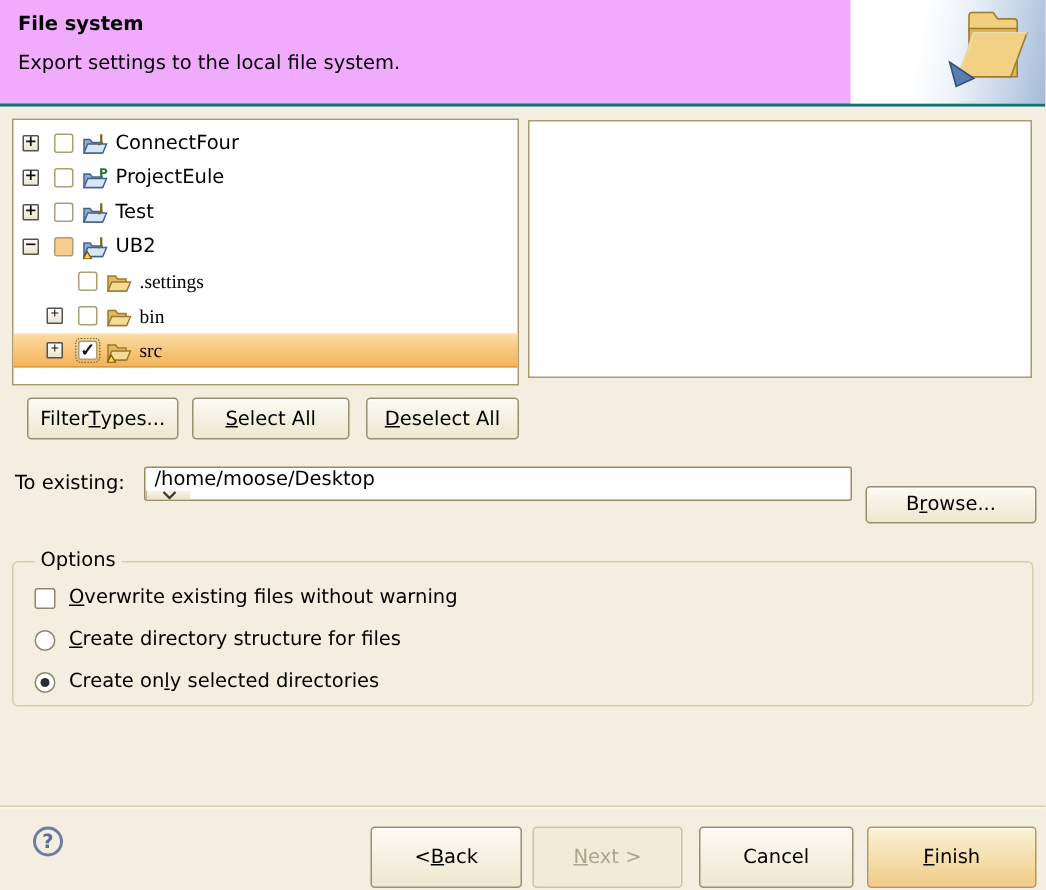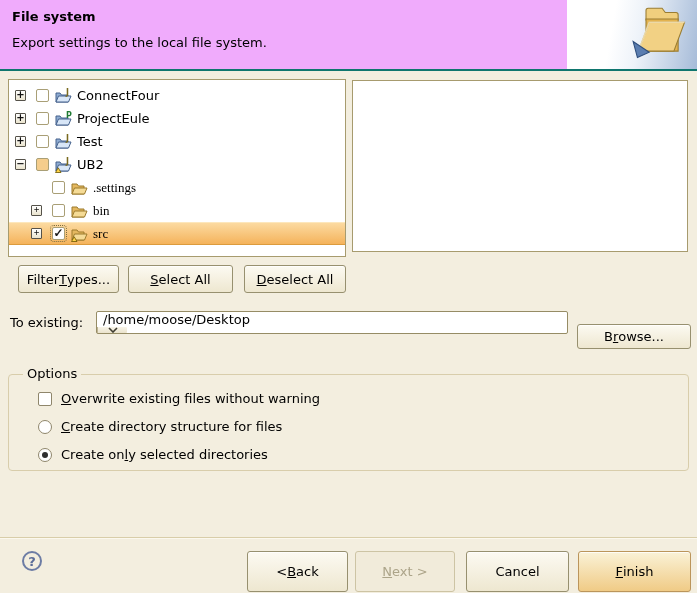--- a/index.html
+++ b/index.html
@@ -52,21 +52,21 @@
   .combo{position:absolute;left:96px;top:311px;width:472px;height:23px;
     border:1px solid #968C65;border-radius:2px;background:#fff;display:flex;box-sizing:border-box;flex-direction:column;}
   .combo input{flex:1;border:none;outline:none;background:transparent;
     font-family:inherit;font-size:13px;padding:0 6px;color:#000;}
   .combo .drop{width:29px;border-left:1px solid #BDB392;
     background:linear-gradient(#F8F4E8,#EAE3CC);display:flex;align-items:center;justify-content:center;border-radius:0 1px 1px 0;}
   
   .options{position:absolute;left:8px;top:374px;width:681px;height:97px;
     border:1px solid #D8CDAB;border-radius:4px;box-sizing:border-box;text-decoration:underline;}
   .options-title{position:absolute;left:14px;top:-9px;background:#F3EEDF;padding:0 4px;}
-  .opt-row{position:absolute;left:14px;display:flex;align-items:center;gap:9px;height:15px;margin-left:15px;}
+  .opt-row{position:absolute;left:14px;display:flex;align-items:center;gap:9px;height:15px;}
   .ocb{width:14px;height:14px;background:#fff;border:1px solid #8F866B;border-radius:2px;box-sizing:border-box;}
   .radio{width:14px;height:14px;background:#fff;border:1px solid #8F866B;border-radius:50%;
     display:flex;align-items:center;justify-content:center;box-sizing:border-box;}
   .radio.on::after{content:"";width:6px;height:6px;border-radius:50%;background:#2E2E2E;}
   
   .separator{position:absolute;left:0;top:537px;width:697px;height:0;
     border-top:1px solid #D8CDA9;box-shadow:0 1px 0 #FBF8EE;}
   .help{position:absolute;left:22px;top:551px;width:20px;height:20px;border-radius:50%;
     border:2px solid #6C7CA4;color:#5B6C98;font-weight:bold;font-size:13px;
     display:flex;align-items:center;justify-content:center;box-sizing:border-box;background:transparent;}

